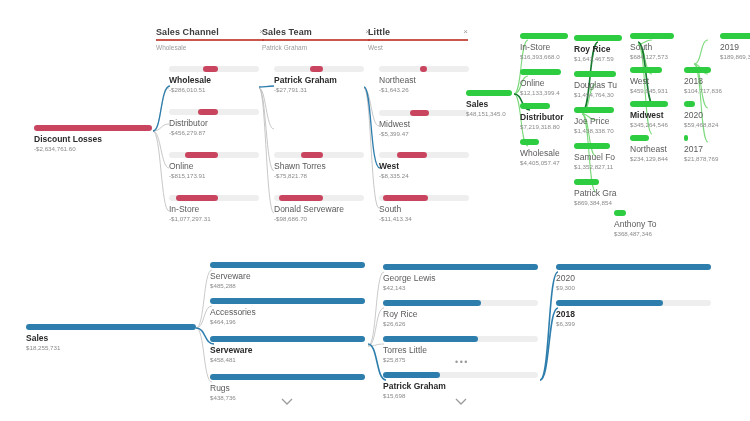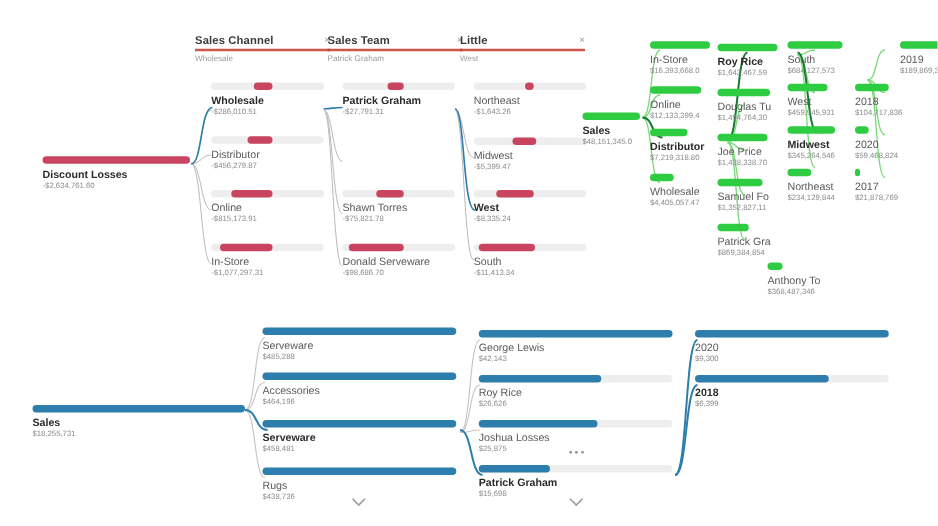--- a/index.html
+++ b/index.html
@@ -364,21 +364,21 @@
     <div class="track">
         <div class="fill" style="background:#2e7ead;left:0;width:63%;"></div>
       </div>
     <div class="nlabel">Roy Rice</div>
     <div class="nval">$26,626</div>
   </div>
   <div class="node" style="left:383px;top:86px;width:155px;">
     <div class="track">
         <div class="fill" style="background:#2e7ead;left:0;width:61%;"></div>
       </div>
-    <div class="nlabel">Joshua Losses</div>
+    <div class="nlabel">Torres Little</div>
     <div class="nval">$25,875</div>
   </div>
   <div class="dots" style="left:455px;top:107px;">•••</div>
   <div class="node" style="left:383px;top:122px;width:155px;">
     <div class="track">
         <div class="fill" style="background:#2e7ead;left:0;width:37%;"></div>
       </div>
     <div class="nlabel bold">Patrick Graham</div>
     <div class="nval">$15,698</div>
   </div>

